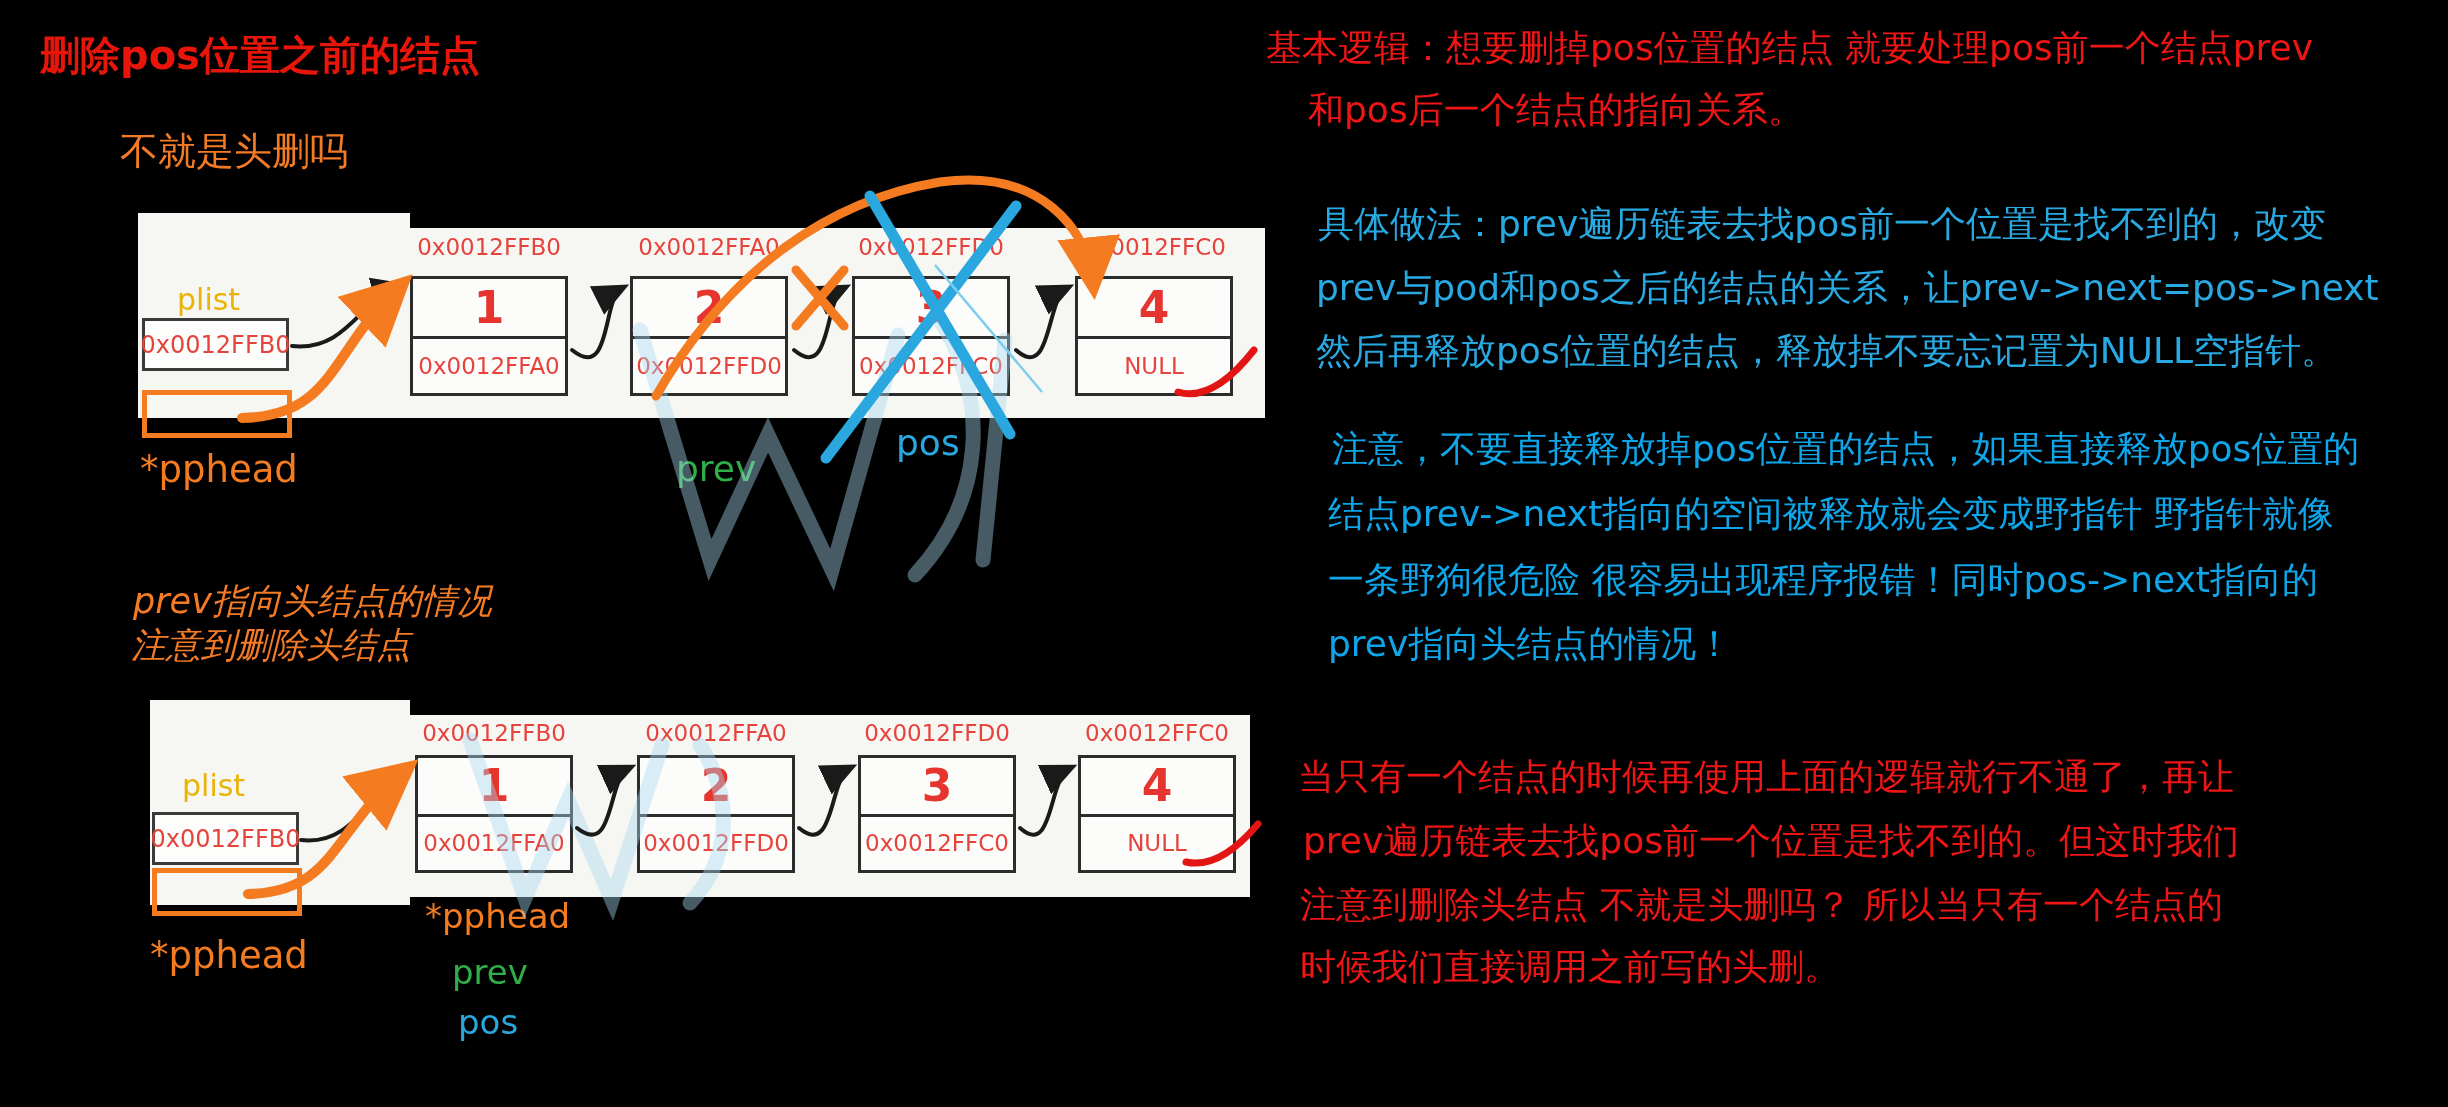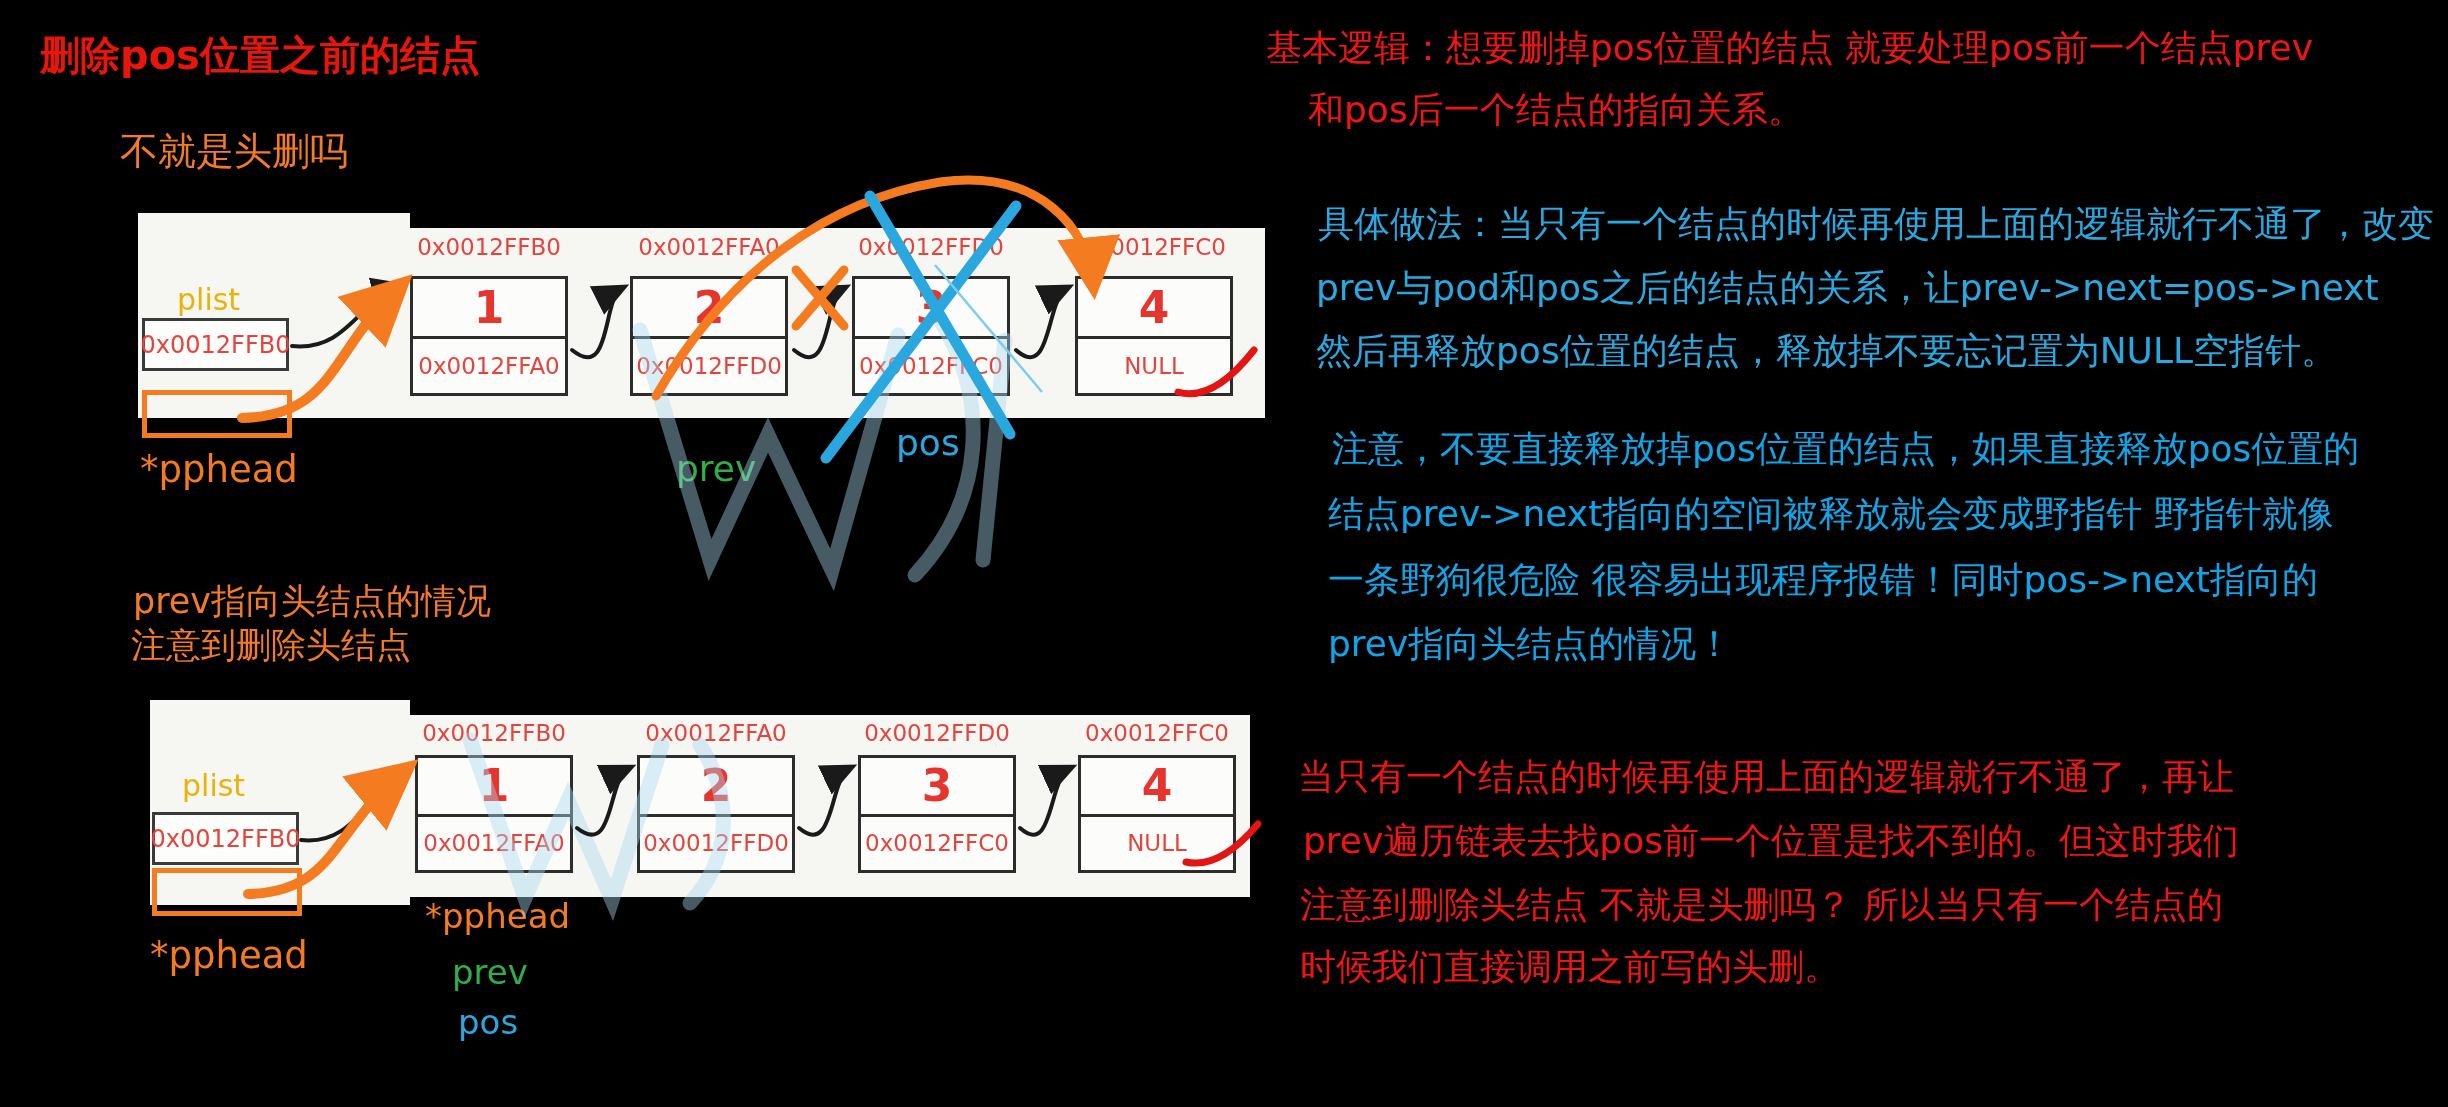--- a/index.html
+++ b/index.html
@@ -15,21 +15,21 @@
         color:#e6433d;font-size:23px;}
   .addr{position:absolute;width:158px;text-align:center;color:#e6433d;font-size:23px;z-index:5;}
   .pbox{position:absolute;width:147px;height:53px;background:#fdfdfc;border:3px solid #3a3a3a;
         box-sizing:border-box;display:flex;align-items:center;justify-content:center;
         color:#e6433d;font-size:24px;z-index:5;}
   .obox{position:absolute;width:150px;height:48px;border:5px solid #f47b20;
         box-sizing:border-box;z-index:5;}
   .plist{color:#eab308;font-size:30px;}
   .title{color:#e8150b;font-size:40px;font-weight:700;}
   .sec{color:#f47b25;font-size:38px;}
-  .sec2{color:#f47b25;font-size:35px;}
+  .sec2{color:#f47b25;font-size:35px;font-style:italic;}
   .pphead{color:#f47b20;font-size:37px;}
   .pphead2{color:#f47b20;font-size:34px;}
   .prev{color:#2fae49;font-size:36px;}
   .pos{color:#2aa7df;font-size:36px;}
   .prev2{color:#2fae49;font-size:34px;}
   .pos2{color:#2aa7df;font-size:34px;}
   .rline{position:absolute;font-size:36px;white-space:nowrap;z-index:2;}
   .c-red{color:#ef1515;}
   .c-blue{color:#29a9e2;}
   .c-purple{color:#0ea5e9;}
@@ -111,21 +111,21 @@
   <div class="cbot">NULL</div>
 </div>
 
 <div class="lab pphead2" style="left:425px;top:896px">*pphead</div>
 <div class="lab prev2" style="left:452px;top:952px">prev</div>
 <div class="lab pos2" style="left:458px;top:1002px">pos</div>
 
 <div class="rline c-red" style="left:1266px;top:24px">基本逻辑：想要删掉pos位置的结点 就要处理pos前一个结点prev</div>
 <div class="rline c-red" style="left:1308px;top:86px">和pos后一个结点的指向关系。</div>
 
-<div class="rline c-blue" style="left:1318px;top:200px">具体做法：当只有一个结点的时候再使用上面的逻辑就行不通了，改变</div>
+<div class="rline c-blue" style="left:1318px;top:200px">具体做法：prev遍历链表去找pos前一个位置是找不到的，改变</div>
 <div class="rline c-blue" style="left:1316px;top:264px">prev与pod和pos之后的结点的关系，让prev-&gt;next=pos-&gt;next</div>
 <div class="rline c-blue" style="left:1316px;top:327px">然后再释放pos位置的结点，释放掉不要忘记置为NULL空指针。</div>
 
 <div class="rline c-purple" style="left:1332px;top:425px">注意，不要直接释放掉pos位置的结点，如果直接释放pos位置的</div>
 <div class="rline c-purple" style="left:1328px;top:490px">结点prev-&gt;next指向的空间被释放就会变成野指针 野指针就像</div>
 <div class="rline c-purple" style="left:1328px;top:556px">一条野狗很危险 很容易出现程序报错！同时pos-&gt;next指向的</div>
 <div class="rline c-purple" style="left:1328px;top:620px">prev指向头结点的情况！</div>
 
 <div class="rline c-red" style="left:1298px;top:753px">当只有一个结点的时候再使用上面的逻辑就行不通了，再让</div>
 <div class="rline c-red" style="left:1303px;top:817px">prev遍历链表去找pos前一个位置是找不到的。但这时我们</div>

